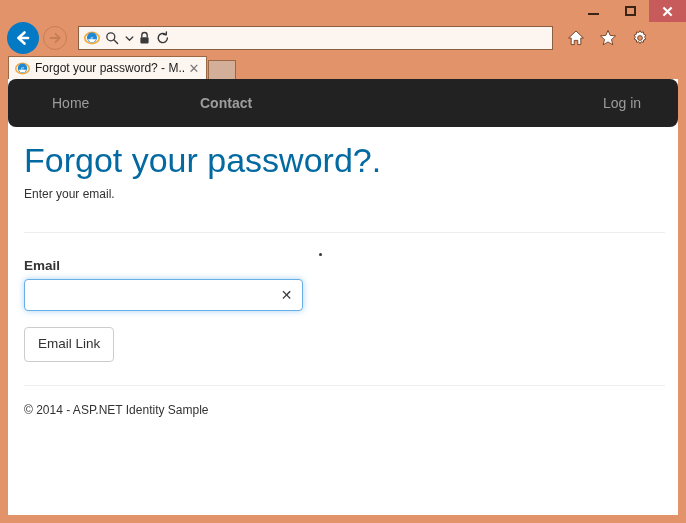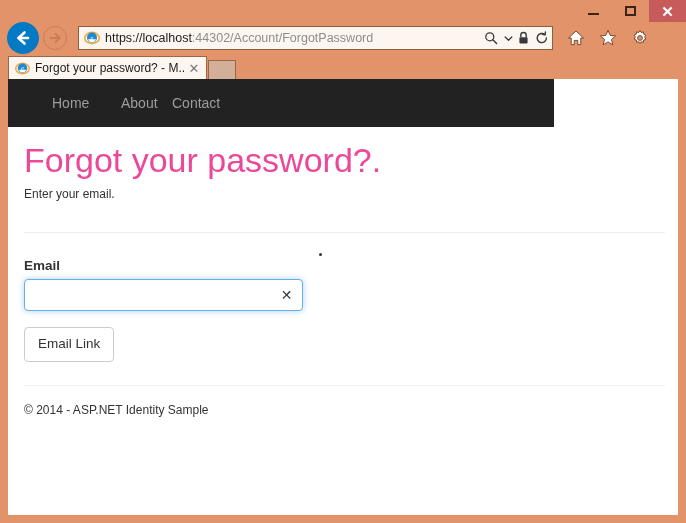--- a/index.html
+++ b/index.html
@@ -212,52 +212,53 @@
     width: 670px;
     height: 436px;
     background: #ffffff;
     overflow: hidden;
   }
 
   
   #site-navbar {
     position: absolute;
     left: 0; top: 0;
-    width: 546px;
+    width: 670px;
     height: 48px;
     background: #222222;
+    border-radius: 8px;
   }
   .nav-link {
     position: absolute;
     top: 0;
     height: 48px;
     line-height: 48px;
     font-size: 14px;
     color: #9d9d9d;
     cursor: pointer;
     white-space: nowrap;
   }
   #nav-home    { left: 44px; }
   #nav-about   { left: 113px; }
-  #nav-contact { left: 164px; }
+  #nav-contact { left: 192px; font-weight: bold; }
   #nav-register{ left: 513px; }
   #nav-login   { left: 595px; }
 
   
   #page-content {
     position: absolute;
     left: 0; top: 48px;
     width: 670px;
     padding: 0;
   }
   #page-title {
     position: absolute;
     left: 16px; top: 14px;
     font-size: 34px;
-    color: #ec4899;
+    color: #0369a1;
     font-weight: normal;
     margin: 0;
     white-space: nowrap;
   }
   #stray-dot {
     position: absolute;
     left: 311px; top: 126px;
     width: 3px; height: 3px;
     background: #333333;
     border-radius: 50%;
@@ -378,21 +379,20 @@
 
     <div id="address-bar">
       <span id="site-icon">
         <svg width="16" height="16" viewBox="0 0 16 16">
           <ellipse cx="8" cy="8" rx="7.2" ry="5.6" fill="none" stroke="#f2a93b" stroke-width="1.6"></ellipse>
           <circle cx="8" cy="7.6" r="5" fill="#1e8ad6"></circle>
           <path d="M4 9.2 h8 a4.2 4.2 0 0 1 -8 0 z" fill="#ffffff"></path>
           <text x="8" y="9.6" font-size="6.4" fill="#ffffff" text-anchor="middle" font-family="Liberation Serif, serif" font-style="italic">e</text>
         </svg>
       </span>
-      <span id="url-text"><span>https://localhost</span><span class="url-dim">:44302/Account/ForgotPassword</span></span>
       <span class="addr-icon">
         <svg width="14" height="14" viewBox="0 0 14 14">
           <circle cx="5.8" cy="5.8" r="4" fill="none" stroke="#3a3a3a" stroke-width="1.3"></circle>
           <path d="M8.8 8.8 L12.6 12.6" stroke="#3a3a3a" stroke-width="1.4" stroke-linecap="round"></path>
         </svg>
       </span>
       <span class="addr-icon" style="width:12px">
         <svg width="9" height="9" viewBox="0 0 9 9">
           <path d="M1.2 3 L4.5 6.2 L7.8 3" fill="none" stroke="#3a3a3a" stroke-width="1.3" stroke-linecap="round" stroke-linejoin="round"></path>
         </svg>
@@ -444,22 +444,22 @@
       <span id="tab-title">Forgot your password? - M...</span>
       <span id="tab-close-button">✕</span>
     </div>
     <div id="new-tab-button"></div>
   </div>
 
   <div id="page-viewport">
 
     <div id="site-navbar">
       <span class="nav-link" id="nav-home">Home</span>
-      <span class="nav-link" id="nav-about">About</span>
       <span class="nav-link" id="nav-contact">Contact</span>
+      <span class="nav-link" id="nav-login">Log in</span>
     </div>
 
     <div id="page-content">
       <h1 id="page-title">Forgot your password?.</h1>
       <div id="stray-dot"></div>
       <p id="page-subtitle">Enter your email.</p>
 
       <div id="content-divider"></div>
 
       <label id="email-label">Email</label>

